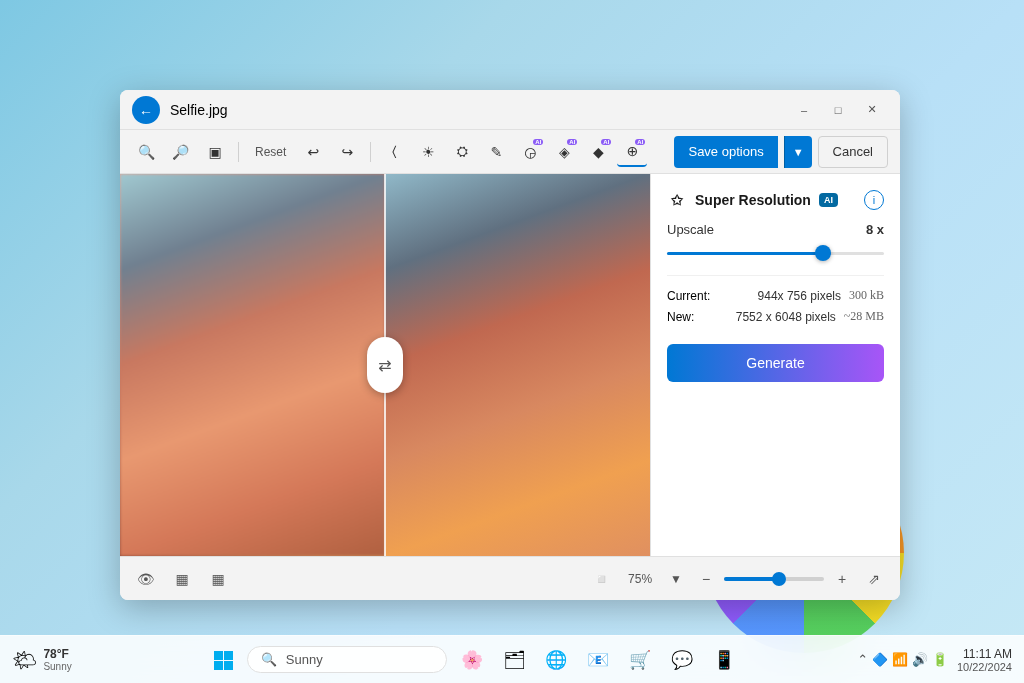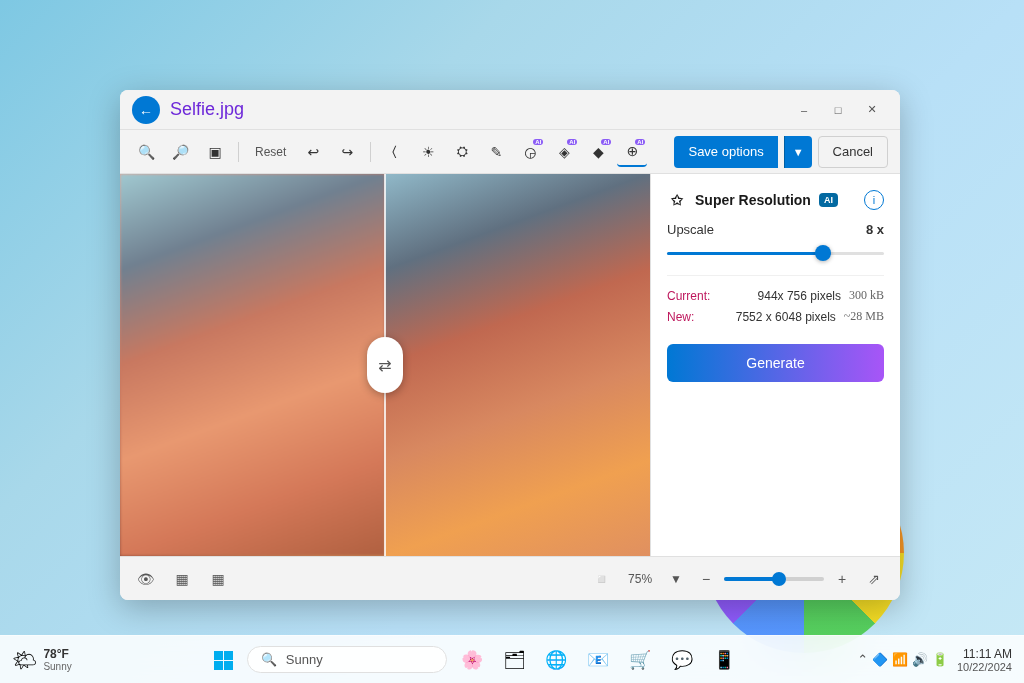--- a/index.html
+++ b/index.html
@@ -74,22 +74,22 @@
       display: flex;
       align-items: center;
       justify-content: center;
       color: white;
       font-size: 14px;
       cursor: pointer;
       margin-right: 10px;
     }
 
     .title-text {
-      font-size: 18px;
-      color: #6d28d9;
+      font-size: 14px;
+      color: #000000;
       flex: 1;
     }
 
     .window-controls {
       display: flex;
       gap: 2px;
     }
 
     .win-ctrl {
       width: 32px;
@@ -396,21 +396,21 @@
     }
 
     .stat-row {
       display: flex;
       justify-content: space-between;
       align-items: center;
     }
 
     .stat-label {
       font-size: 12px;
-      color: #be185d;
+      color: #000000;
     }
 
     .stat-values {
       display: flex;
       align-items: center;
       gap: 8px;
     }
 
     .stat-value {
       font-size: 12px;

